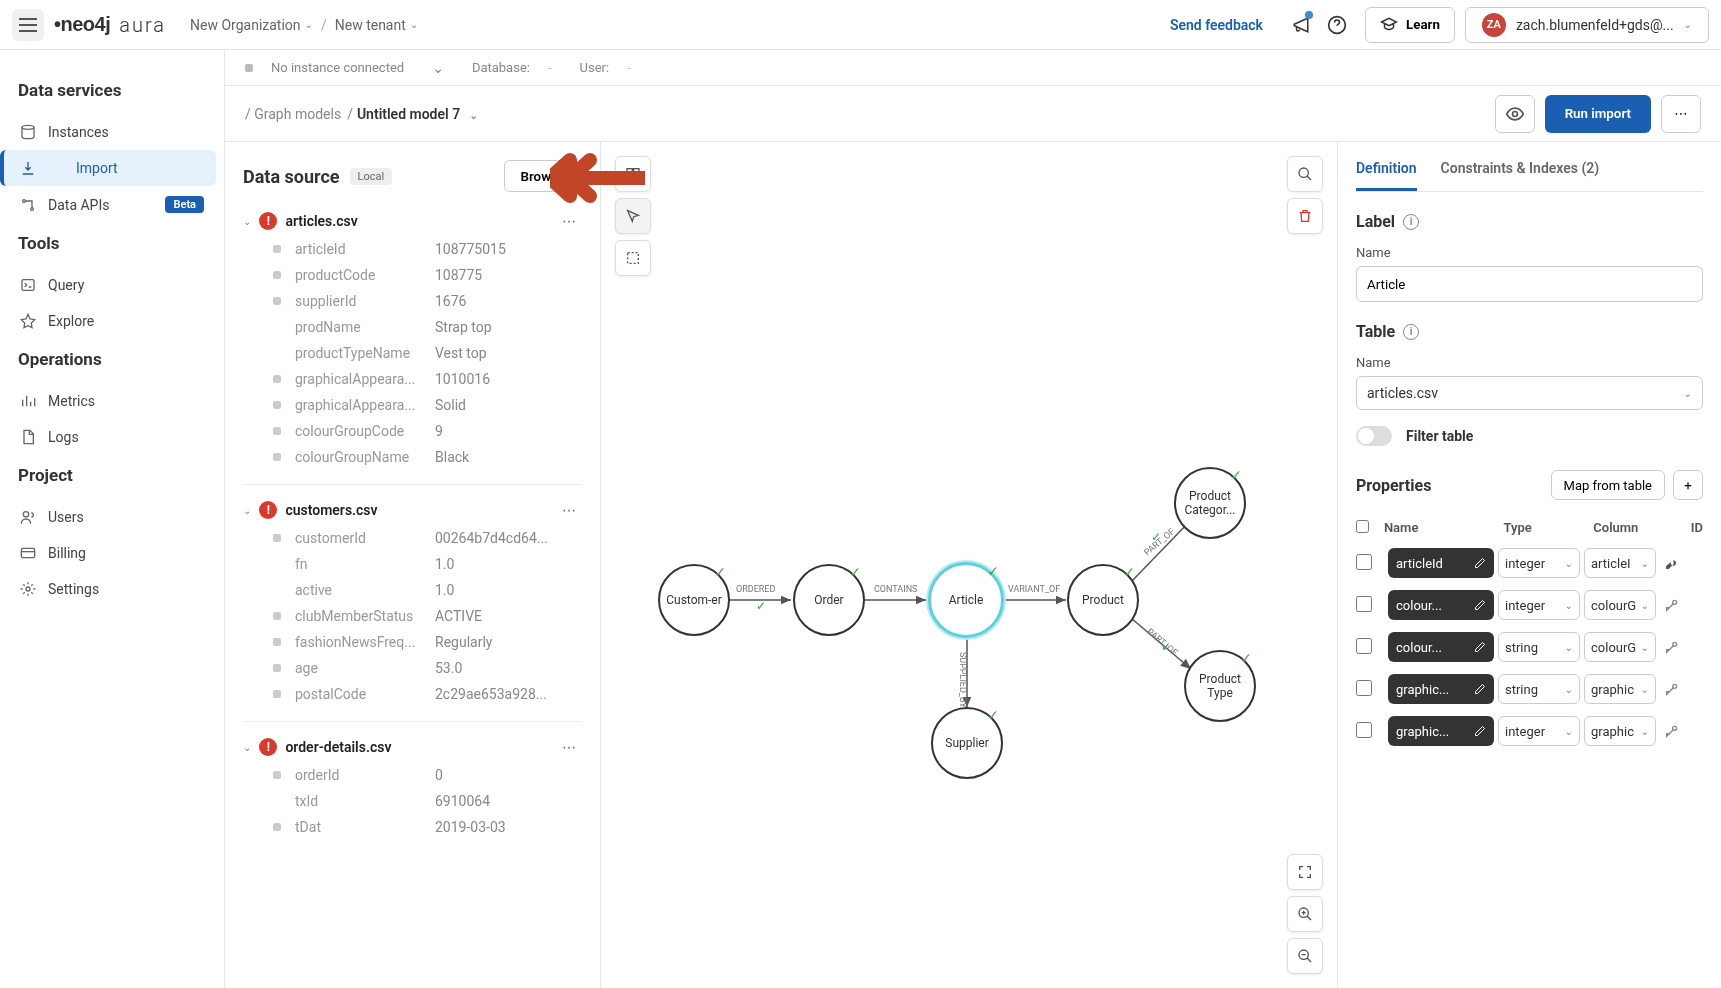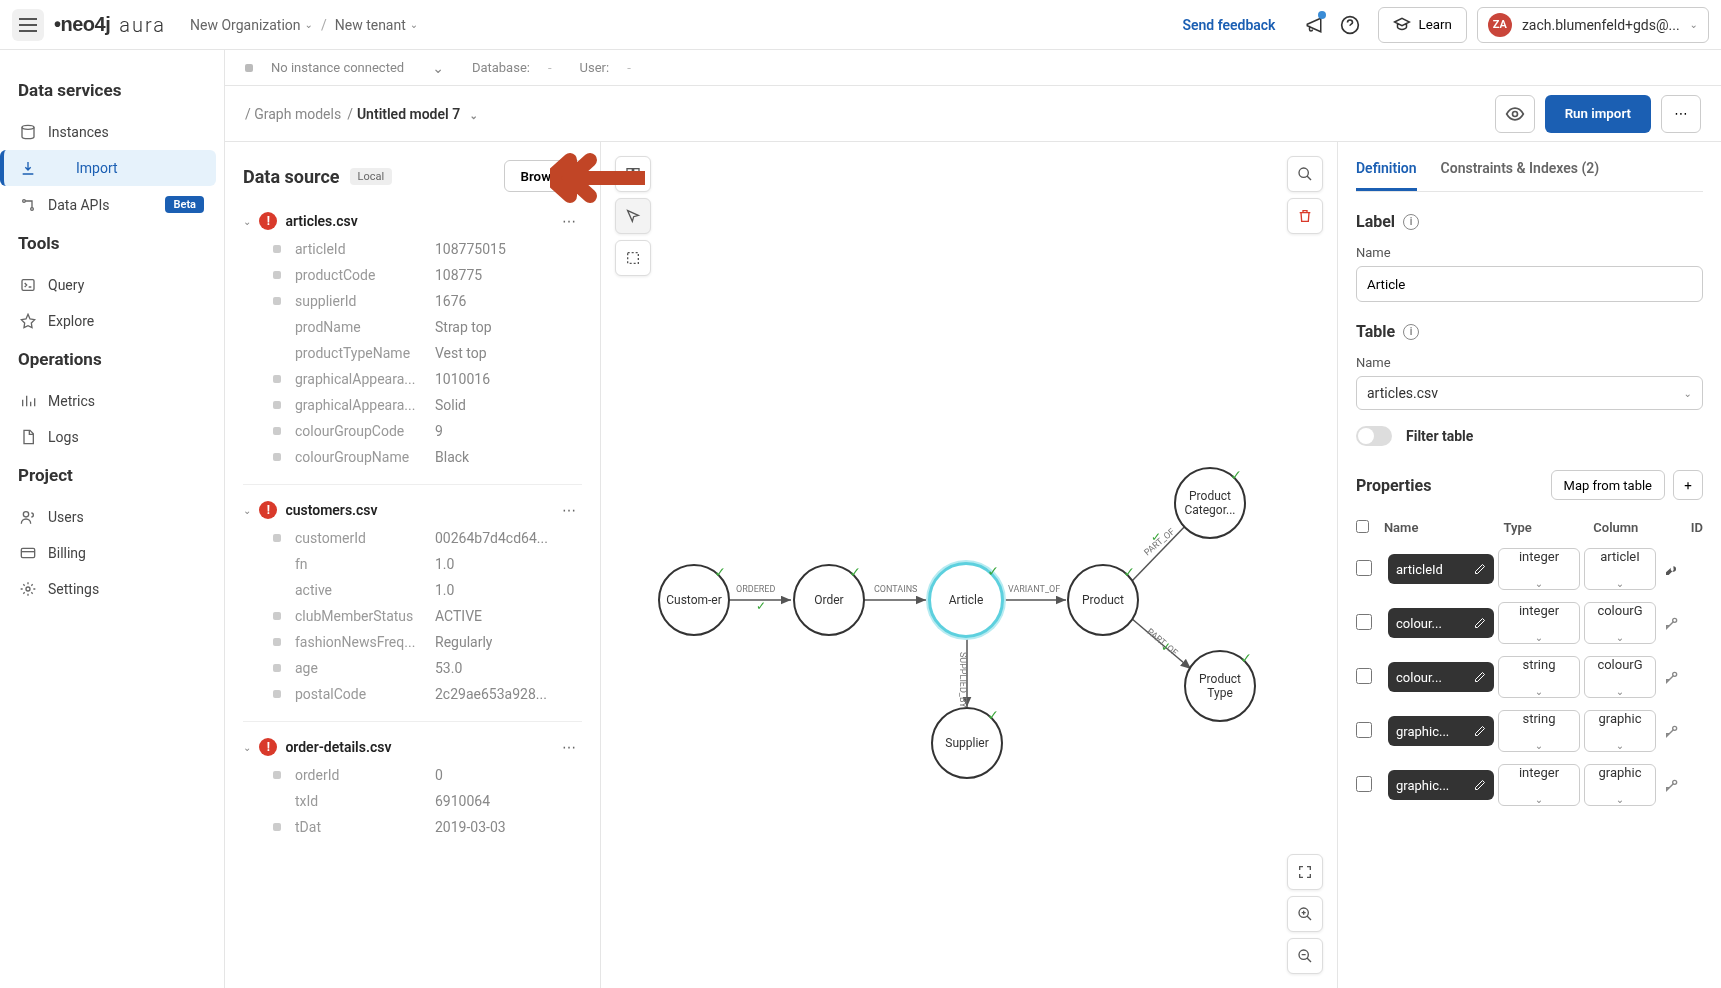--- a/index.html
+++ b/index.html
@@ -9,22 +9,22 @@
 .topbar { height: 50px; border-bottom: 1px solid #e5e5e5; display: flex; align-items: center; padding: 0 12px; }
 .menu-btn { width: 32px; height: 32px; border-radius: 6px; background: #f0f0f0; border: none; display: flex; align-items: center; justify-content: center; cursor: pointer; margin-right: 10px; }
 .logo { font-weight: 700; font-size: 20px; letter-spacing: -0.5px; margin-right: 9px; font-family: sans-serif; }
 .logo-aura { font-weight: 300; font-size: 20px; letter-spacing: 2px; margin-right: 24px; }
 .breadcrumb-top { color: #666; display: flex; align-items: center; gap: 8px; }
 .breadcrumb-top span { display: flex; align-items: center; gap: 4px; }
 .sep { color: #aaa; }
 .spacer { flex: 1; }
 .link-blue { color: #1b5fb3; font-weight: 600; margin-right: 20px; cursor: pointer; }
 .icon-btn { width: 36px; height: 36px; border: none; background: transparent; display: flex; align-items: center; justify-content: center; cursor: pointer; border-radius: 6px; color: #333; }
-.learn-btn { height: 36px; border: 1px solid #ccc; border-radius: 6px; background: #fff; padding: 0 14px; display: flex; align-items: center; gap: 8px; font-weight: 400; cursor: pointer; margin: 0 10px; }
-.user-chip { height: 36px; border: 1px solid #ccc; border-radius: 6px; padding: 0 10px; display: flex; align-items: center; gap: 10px; cursor: pointer; }
+.learn-btn { height: 36px; border: 1px solid #ccc; border-radius: 6px; background: #fff; padding: 0 14px; display: flex; align-items: center; gap: 8px; font-weight: 700; cursor: pointer; margin: 0 10px; }
+.user-chip { height: 36px; border: 1px solid #ccc; border-radius: 6px; padding: 0 16px; display: flex; align-items: center; gap: 10px; cursor: pointer; }
 .avatar { width: 24px; height: 24px; border-radius: 50%; background: #c9453a; color: #fff; font-size: 11px; display: flex; align-items: center; justify-content: center; font-weight: 600; }
 .bell-wrap { position: relative; }
 .bell-dot { position: absolute; top: 4px; right: 6px; width: 8px; height: 8px; border-radius: 50%; background: #3a8cd6; }
 
 
 .body { display: flex; height: calc(100% - 50px); }
 .sidebar { width: 225px; border-right: 1px solid #e5e5e5; padding: 20px 8px; overflow-y: auto; }
 .sb-heading { font-weight: 700; font-size: 17px; padding: 10px 10px 14px; }
 .sb-item { display: flex; align-items: center; gap: 12px; padding: 10px 12px; border-radius: 6px; cursor: pointer; color: #444; }
 .sb-item.active { background: #e6f2fb; color: #1b5fb3; border-left: 4px solid #1b5fb3; margin-left: -8px; padding-left: 16px; gap: 40px; }
@@ -97,21 +97,21 @@
 .prop-hdr { display: flex; padding: 6px 0; color: #555; font-size: 13px; font-weight: 600; }
 .pc-cb { width: 28px; }
 .pc-name { width: 120px; }
 .pc-type { width: 90px; }
 .pc-col { width: 80px; }
 .pc-id { width: 30px; text-align: right; }
 .prop-row { display: flex; align-items: center; padding: 6px 0; gap: 4px; }
 .prop-row input[type=checkbox] { width: 16px; height: 16px; }
 .chip-dark { background: #333; color: #fff; border-radius: 6px; height: 30px; padding: 0 8px; display: flex; align-items: center; gap: 6px; font-size: 13px; width: 106px; overflow: hidden; }
 .chip-dark span:first-child { overflow: hidden; text-overflow: ellipsis; white-space: nowrap; flex: 1; }
-.mini-sel { height: 42px; border: 1px solid #ccc; border-radius: 6px; background: #fff; display: flex; align-items: center; padding: 0 6px; font-size: 13px; justify-content: space-between; flex-direction: column; }
+.mini-sel { height: 30px; border: 1px solid #ccc; border-radius: 6px; background: #fff; display: flex; align-items: center; padding: 0 6px; font-size: 13px; justify-content: space-between; }
 .mini-sel.type { width: 82px; }
 .mini-sel.col { width: 72px; overflow: hidden; }
 .key-ic { width: 24px; display: flex; justify-content: center; color: #666; }
 .chev { font-size: 10px; color: #888; }
 </style>
 </head>
 <body>
 
 <div class="topbar">
   <button class="menu-btn">

